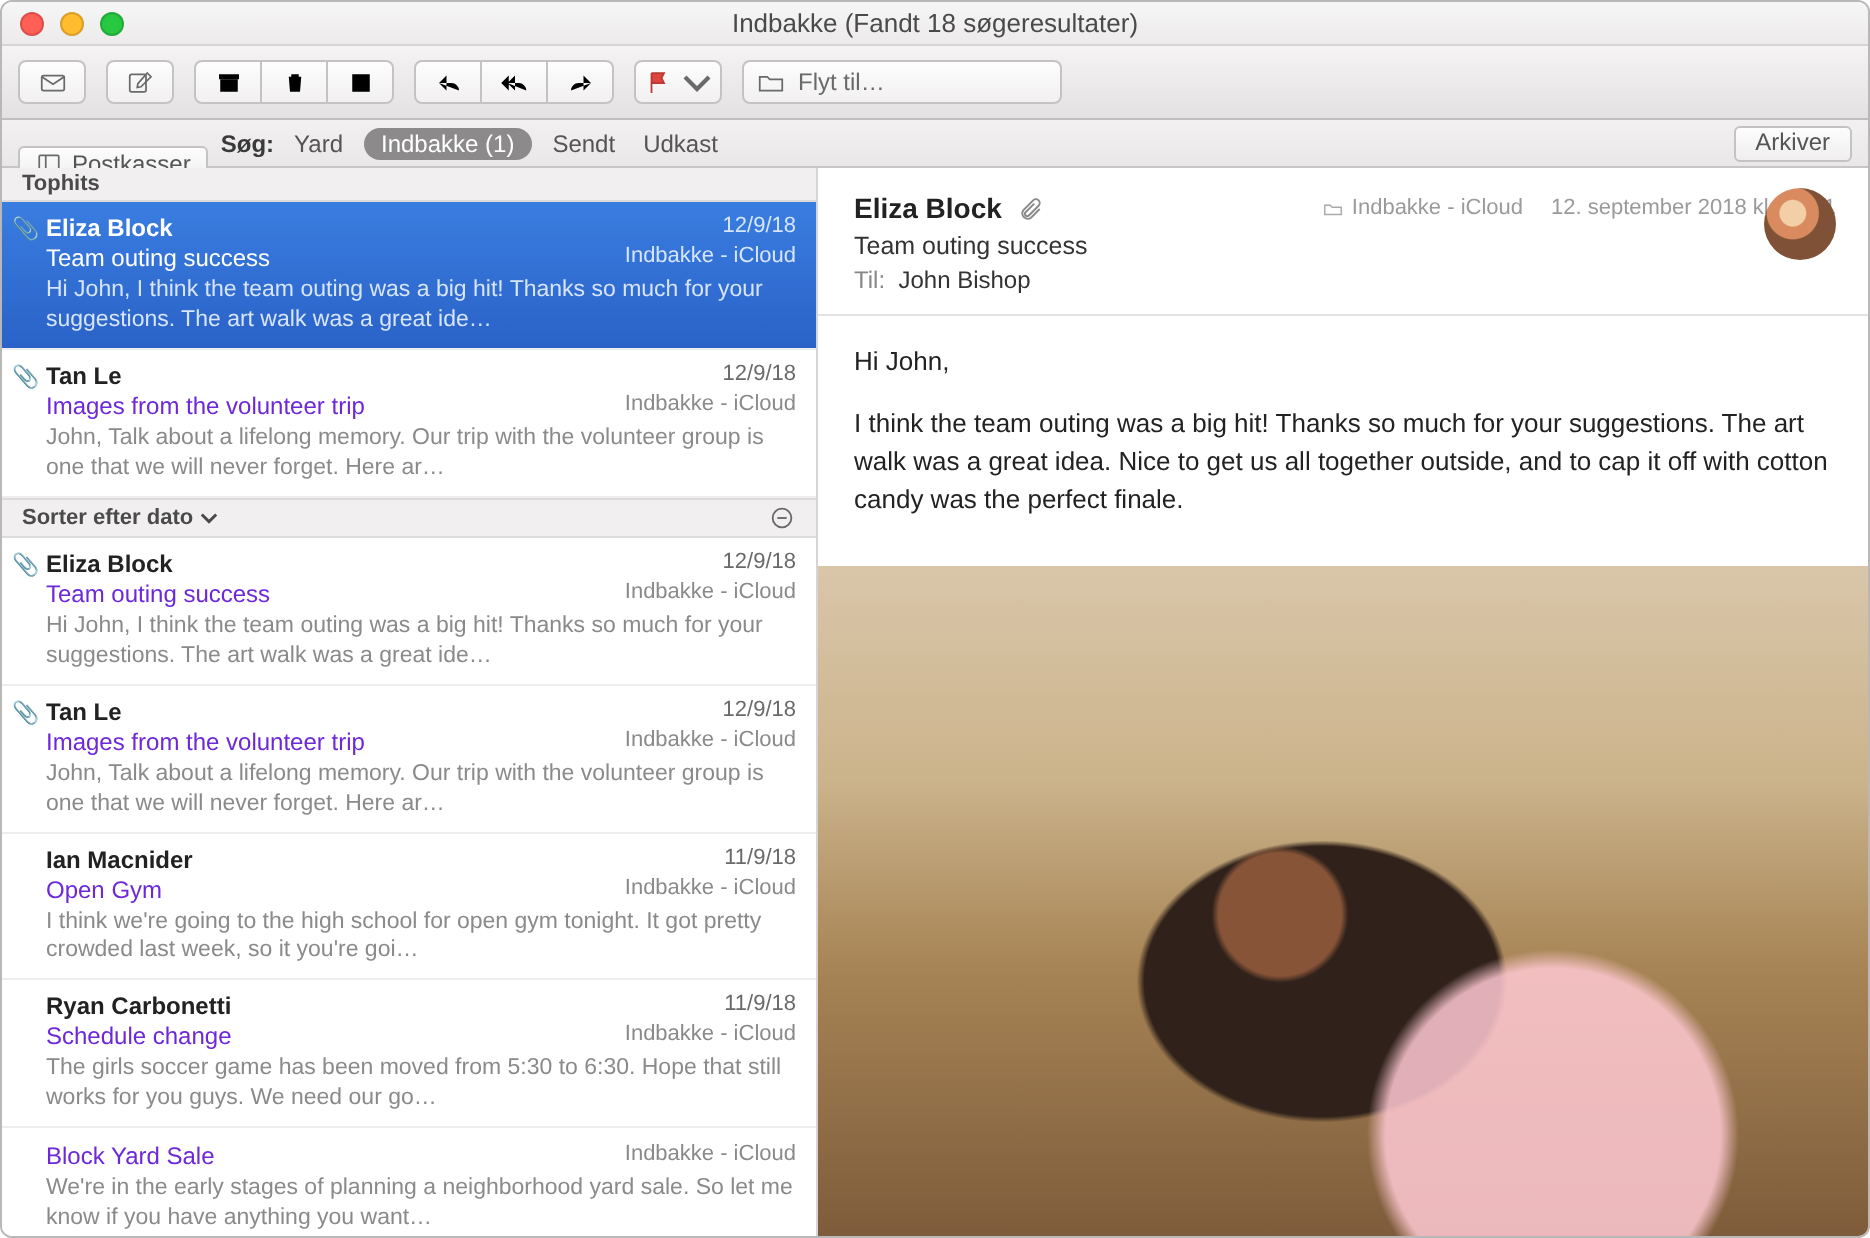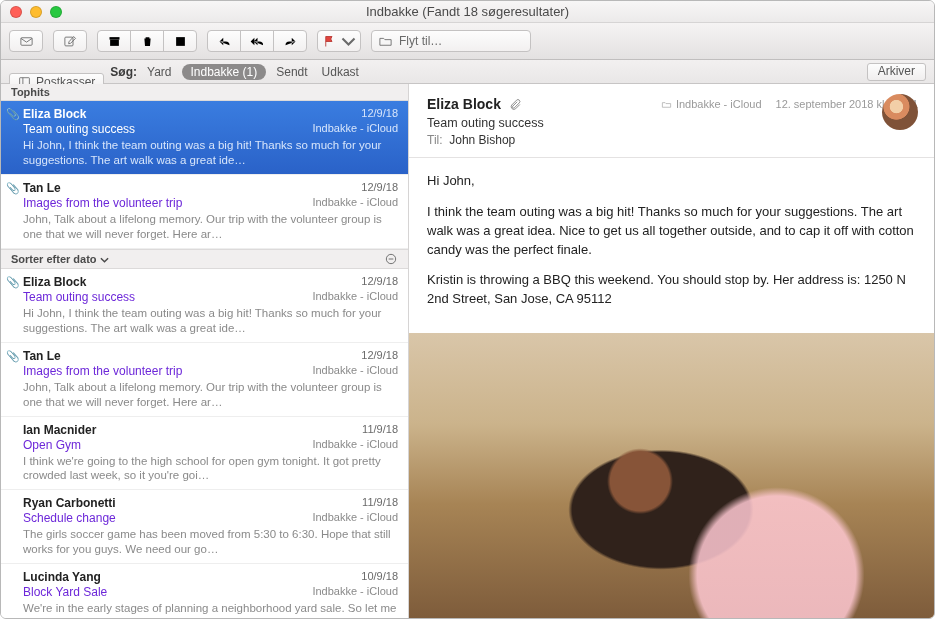--- a/index.html
+++ b/index.html
@@ -359,24 +359,20 @@
             <span class="from">Ryan Carbonetti</span>
             <span class="date">11/9/18</span>
           </div>
           <div class="row2">
             <span class="subj">Schedule change</span>
             <span class="loc">Indbakke - iCloud</span>
           </div>
           <div class="prev">The girls soccer game has been moved from 5:30 to 6:30. Hope that still works for you guys. We need our go…</div>
         </div>
         <div class="msg">
-          <div class="row1">
-            <span class="from">Lucinda Yang</span>
-            <span class="date">10/9/18</span>
-          </div>
           <div class="row2">
             <span class="subj">Block Yard Sale</span>
             <span class="loc">Indbakke - iCloud</span>
           </div>
           <div class="prev">We're in the early stages of planning a neighborhood yard sale. So let me know if you have anything you want…</div>
         </div>
       </div>
   </div>
 
   <div class="reader">
@@ -399,18 +395,17 @@
       </div>
       <div class="subj">Team outing success</div>
       <div class="to">
         <span>Til:</span>
         &nbsp;<span class="name">John Bishop</span>
       </div>
     </div>
     <div class="rbody">
       <p>Hi John,</p>
       <p>I think the team outing was a big hit! Thanks so much for your suggestions. The art walk was a great idea. Nice to get us all together outside, and to cap it off with cotton candy was the perfect finale.</p>
-      <p>Kristin is throwing a BBQ this weekend. You should stop by. Her address is: 1250 N 2nd Street, San Jose, CA 95112</p>
     </div>
     <div class="rimage"></div>
   </div>
 
 </div>
 
 </body></html>

